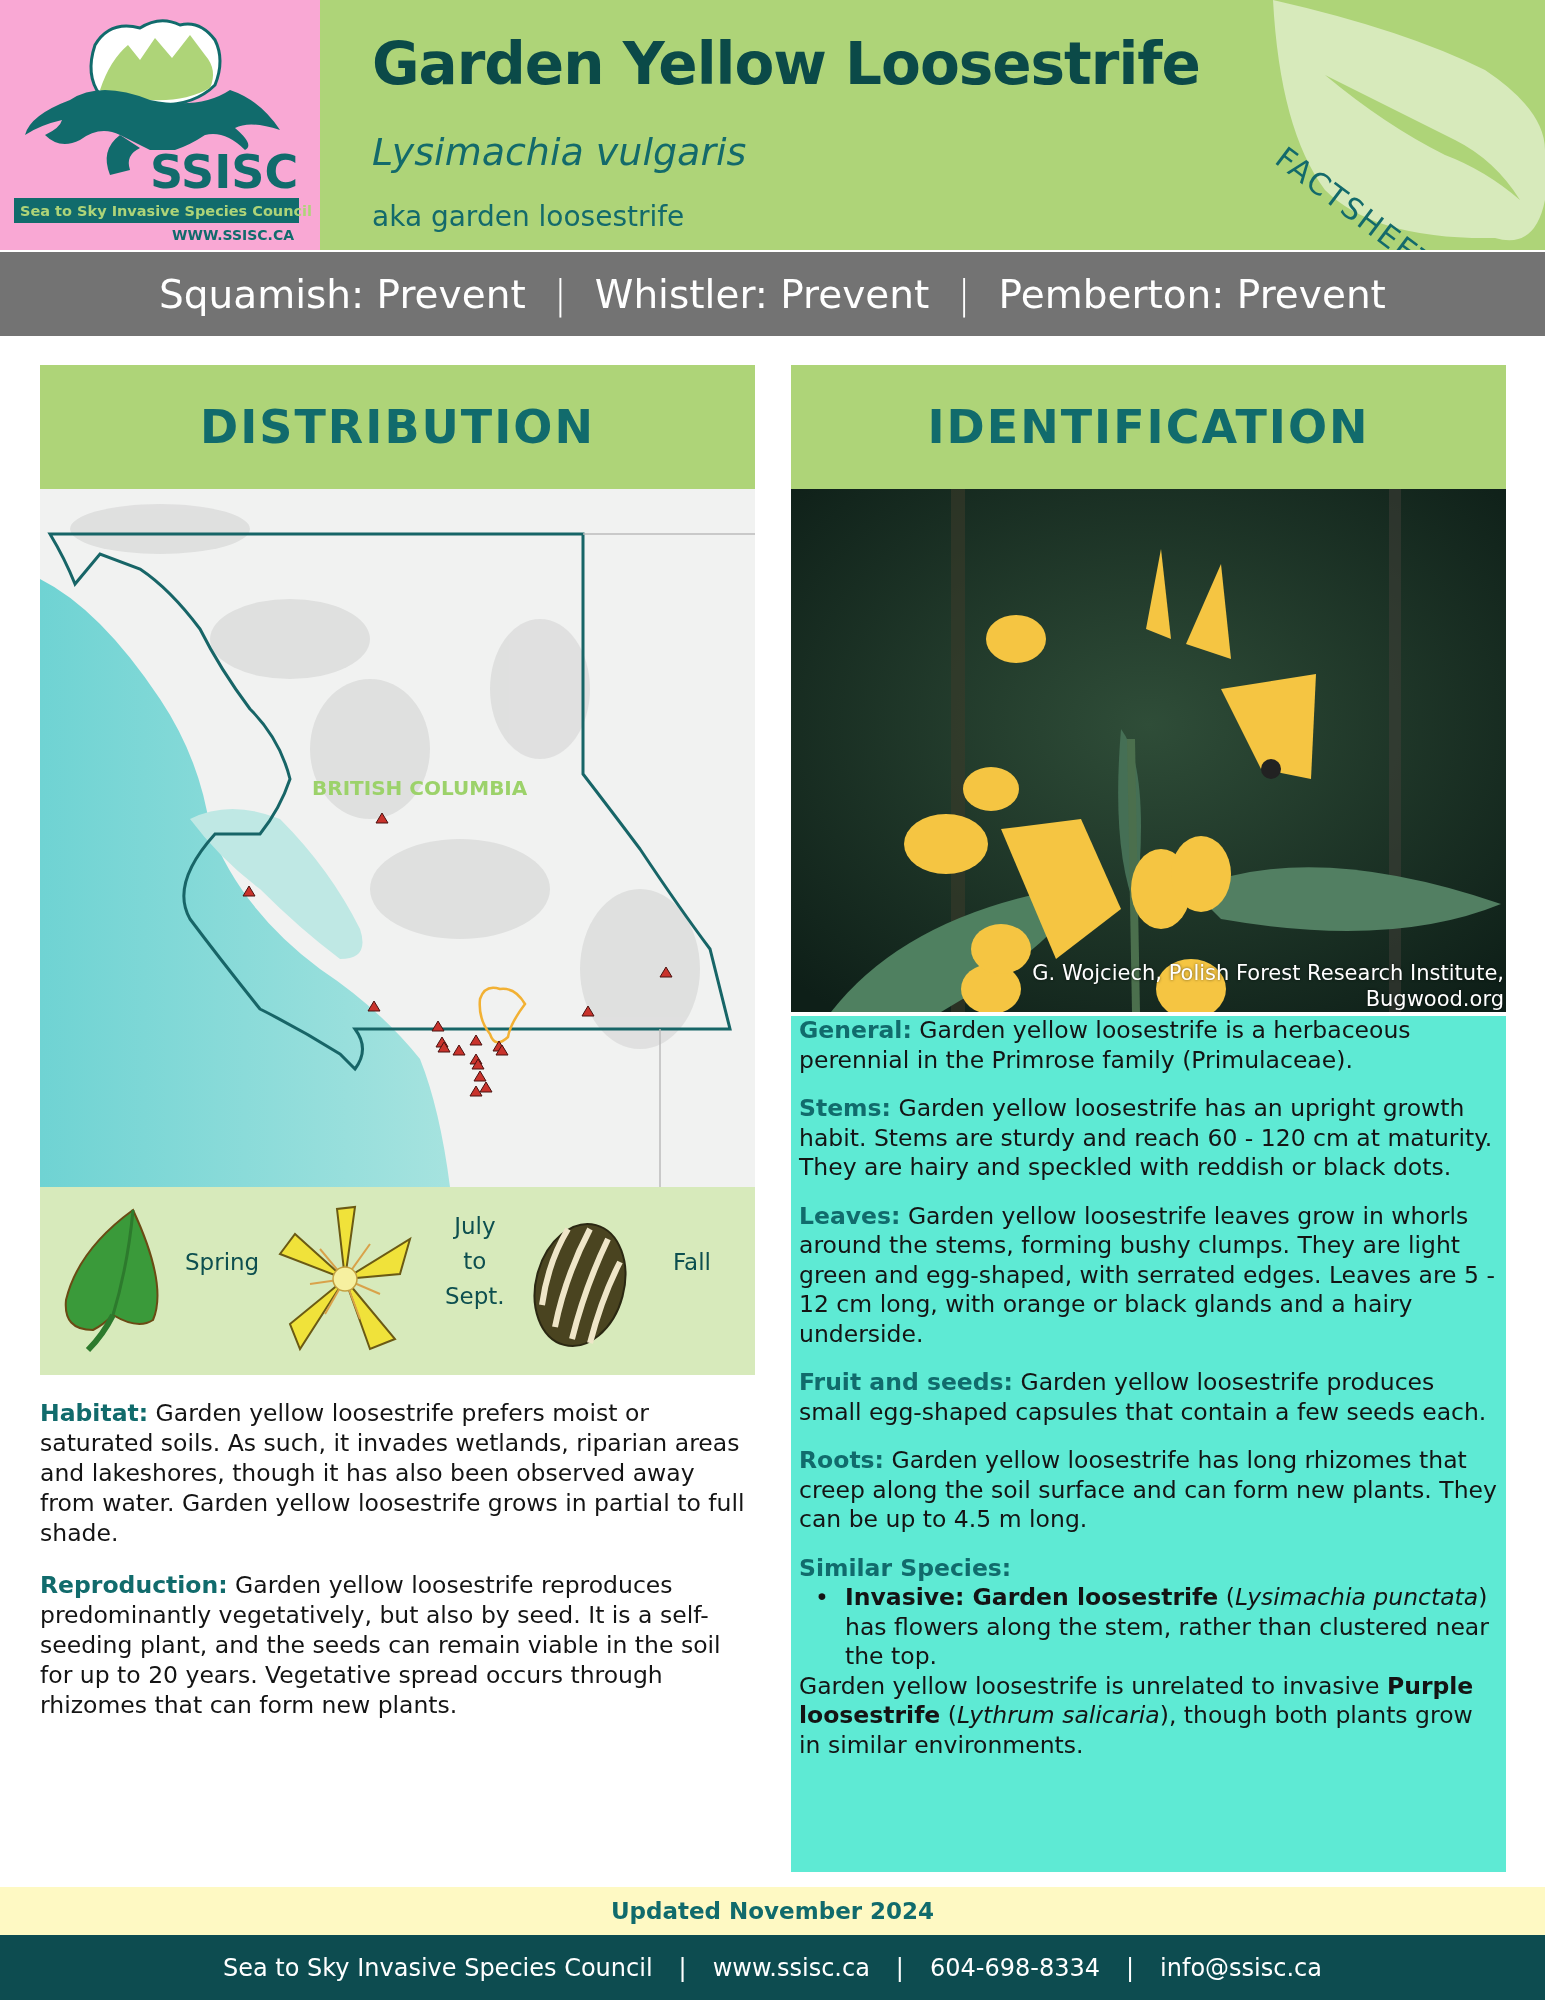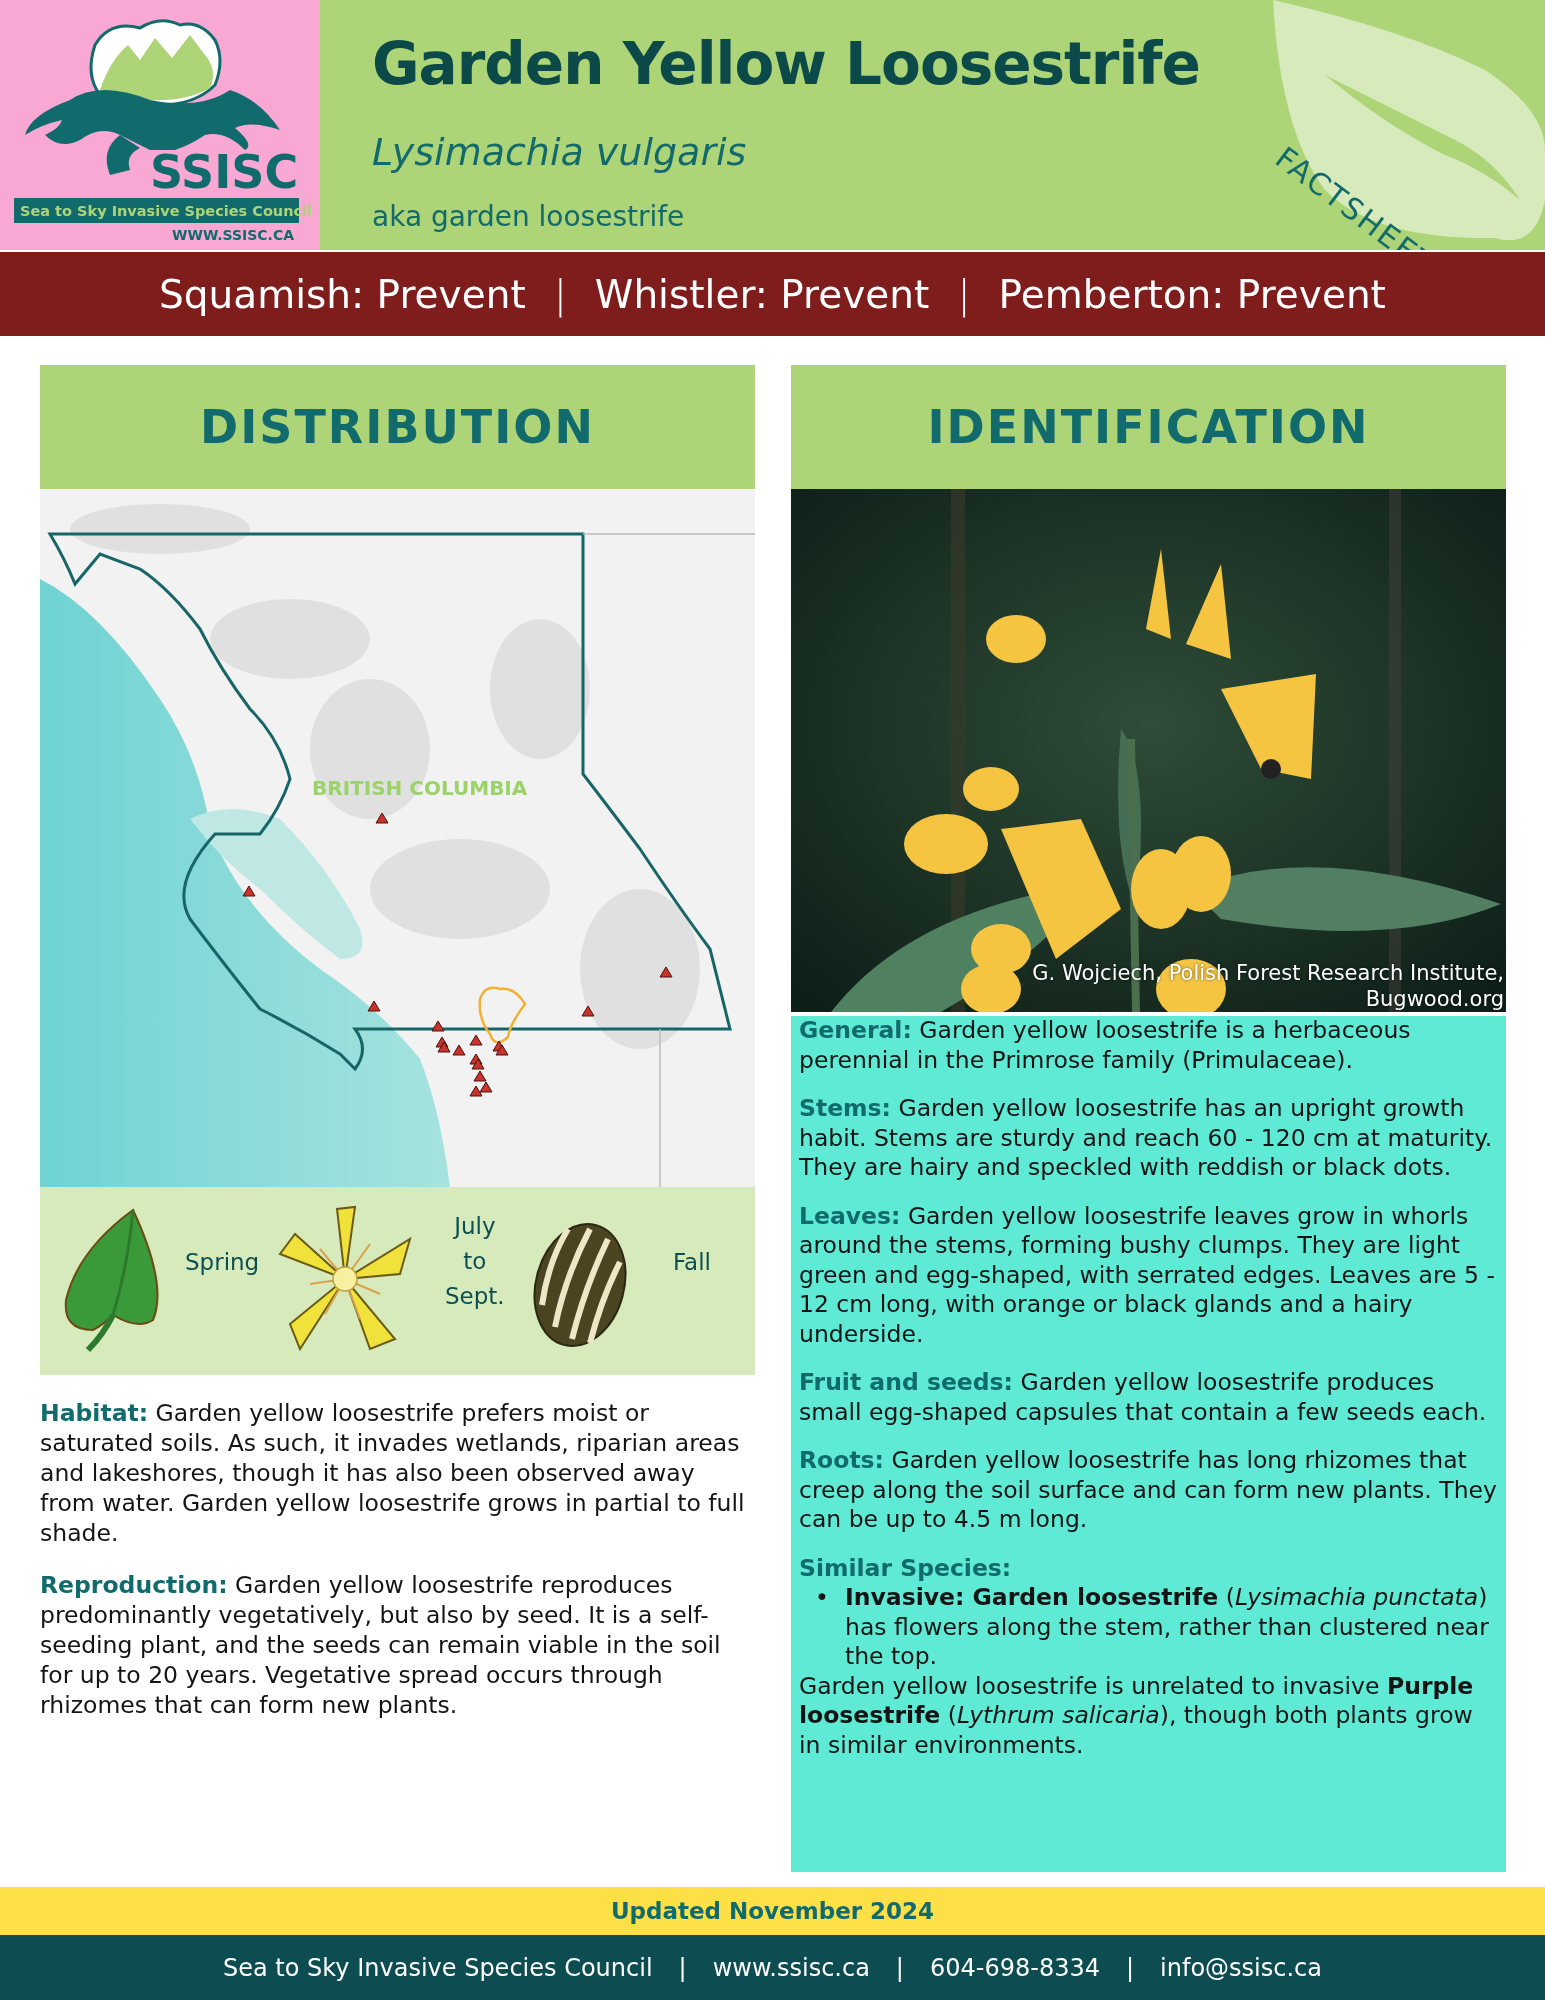--- a/index.html
+++ b/index.html
@@ -10,21 +10,21 @@
   .header { position: absolute; left: 0; top: 0; width: 1545px; height: 250px; }
   .logo-box { position: absolute; left: 0; top: 0; width: 320px; height: 250px; background: #f9a8d4; }
   .title-band { position: absolute; left: 320px; top: 0; width: 1225px; height: 250px; background: #aed478; overflow: hidden; }
   .title { position: absolute; left: 52px; top: 30px; font-family: "DejaVu Sans", sans-serif; font-weight: bold; font-size: 58px; color: #0b4a48; letter-spacing: -1px; white-space: nowrap; }
   .sci-name { position: absolute; left: 52px; top: 130px; font-family: "DejaVu Sans", sans-serif; font-style: italic; font-size: 38px; color: #136a6b; white-space: nowrap; }
   .aka { position: absolute; left: 52px; top: 200px; font-size: 28px; color: #136a6b; white-space: nowrap; }
   .leaf-svg { position: absolute; right: 0; top: 0; }
   .factsheet { position: absolute; left: 970px; top: 140px; transform: rotate(37deg); transform-origin: left top; font-size: 30px; color: #136a6b; letter-spacing: 2px; }
 
   
-  .status-bar { position: absolute; left: 0; top: 252px; width: 1545px; height: 84px; background: #7f1d1d; display: flex; align-items: center; justify-content: center; color: #fff; font-size: 39px; }
+  .status-bar { position: absolute; left: 0; top: 252px; width: 1545px; height: 84px; background: #737373; display: flex; align-items: center; justify-content: center; color: #fff; font-size: 39px; }
   .status-bar .sep { margin: 0 28px; font-weight: 300; }
 
   
   .sec-head { position: absolute; height: 124px; background: #aed478; display: flex; align-items: center; justify-content: center; font-weight: bold; font-size: 46px; color: #116b6c; letter-spacing: 2px; }
   .sec-dist { left: 40px; top: 365px; width: 715px; }
   .sec-id { left: 791px; top: 365px; width: 715px; }
 
   
   .map { position: absolute; left: 40px; top: 489px; width: 715px; height: 698px; background: #f3f4f3; overflow: hidden; }
 
@@ -44,21 +44,21 @@
   
   .id-box { position: absolute; left: 791px; top: 1016px; width: 715px; height: 856px; background: #5eead4; padding: 0 8px 0 8px; font-size: 23.5px; line-height: 29.5px; color: #141414; }
   .id-box p { margin-bottom: 19px; }
   .id-box ul { list-style: none; margin-left: 14px; }
   .id-box li { position: relative; padding-left: 32px; }
   .id-box li::before { content: "•"; position: absolute; left: 2px; top: 0; }
   .id-box .b { font-weight: bold; }
   .id-box .i { font-style: italic; }
 
   
-  .updated { position: absolute; left: 0; top: 1887px; width: 1545px; height: 48px; background: #fde047; display: flex; align-items: center; justify-content: center; font-weight: bold; font-size: 23px; color: #116b6c; }
+  .updated { position: absolute; left: 0; top: 1887px; width: 1545px; height: 48px; background: #fef9c3; display: flex; align-items: center; justify-content: center; font-weight: bold; font-size: 23px; color: #116b6c; }
   .footer { position: absolute; left: 0; top: 1935px; width: 1545px; height: 65px; background: #0d4c50; display: flex; align-items: center; justify-content: center; color: #fff; font-size: 24px; }
   .footer .sep { margin: 0 26px; }
 </style>
 </head>
 <body>
 
 <div class="header">
   <div class="logo-box">
     <svg width="320" height="250" viewBox="0 0 320 250">
 

